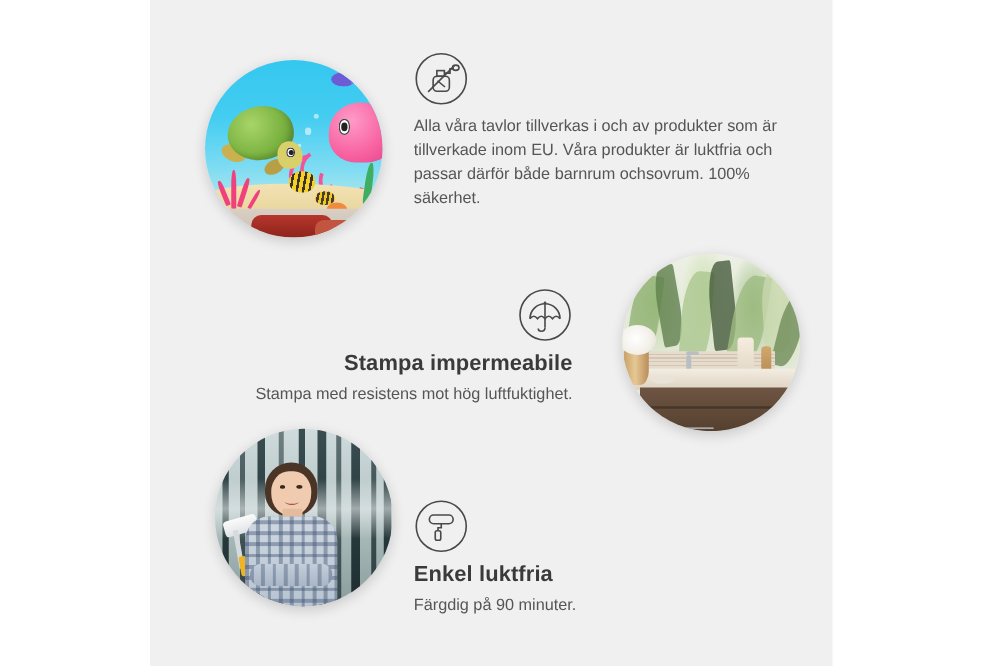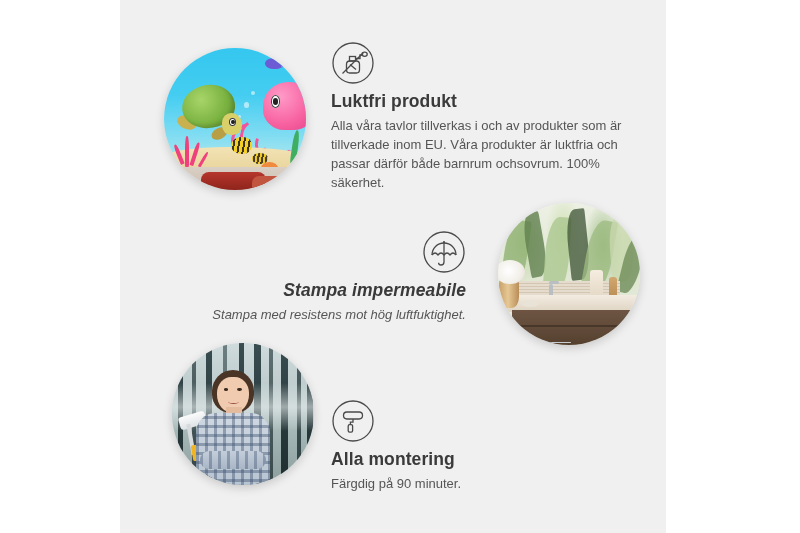--- a/index.html
+++ b/index.html
@@ -63,25 +63,24 @@
   #feature-odourless {
     left: 331px;
     top: 41px;
     width: 300px;
     text-align: left;
   }
   #feature-odourless .icon-wrap { margin-left: 0; }
 
   
   #feature-waterproof {
-    left: 184px;
+    left: 176px;
     top: 230px;
     width: 282px;
     text-align: right;
-    font-style: italic;
   }
   #feature-waterproof .icon-wrap { margin-left: auto; margin-right: 0; }
 
   
   #feature-easy-mount {
     left: 331px;
     top: 399px;
     width: 260px;
     text-align: left;
   }
@@ -415,21 +414,20 @@
       <svg viewBox="0 0 44 44" xmlns="http://www.w3.org/2000/svg">
         <circle cx="22" cy="22" r="20" fill="none" stroke="#4a4a4a" stroke-width="1.3"></circle>
         <rect x="15.5" y="20" width="13" height="12" rx="3.2" fill="none" stroke="#4a4a4a" stroke-width="1.3"></rect>
         <rect x="18.5" y="15.5" width="6" height="4.5" fill="none" stroke="#4a4a4a" stroke-width="1.3"></rect>
         <path d="M24.5 17.5 h4.5 v-3.5 h3.2" fill="none" stroke="#4a4a4a" stroke-width="1.3"></path>
         <ellipse cx="33.6" cy="13.2" rx="2.6" ry="2.1" fill="none" stroke="#4a4a4a" stroke-width="1.3"></ellipse>
         <line x1="19" y1="23.6" x2="25" y2="28.6" stroke="#4a4a4a" stroke-width="1.3"></line>
         <line x1="11.5" y1="32.5" x2="32.5" y2="11.5" stroke="#4a4a4a" stroke-width="1.3"></line>
       </svg>
     </div>
-    <h2>Luktfri produkt</h2>
     <p>Alla våra tavlor tillverkas i och av produkter som är tillverkade inom EU. Våra produkter är luktfria och passar därför både barnrum ochsovrum. 100% säkerhet.</p>
   </div>
 
   <div class="feature" id="feature-waterproof">
     <div class="icon-wrap">
       <svg viewBox="0 0 44 44" xmlns="http://www.w3.org/2000/svg">
         <circle cx="22" cy="22" r="20" fill="none" stroke="#4a4a4a" stroke-width="1.3"></circle>
         <path d="M10 25 A12 12 0 0 1 34 25" fill="none" stroke="#4a4a4a" stroke-width="1.3"></path>
         <path d="M10 25 q3 -4 6 0 q3 -4 6 0 q3 -4 6 0 q3 -4 6 0" fill="none" stroke="#4a4a4a" stroke-width="1.3"></path>
         <line x1="22" y1="13.2" x2="22" y2="32" stroke="#4a4a4a" stroke-width="1.3"></line>
@@ -499,17 +497,17 @@
 
   <div class="feature" id="feature-easy-mount">
     <div class="icon-wrap">
       <svg viewBox="0 0 44 44" xmlns="http://www.w3.org/2000/svg">
         <circle cx="22" cy="22" r="20" fill="none" stroke="#4a4a4a" stroke-width="1.3"></circle>
         <rect x="12.5" y="13" width="19" height="7" rx="3.4" fill="none" stroke="#4a4a4a" stroke-width="1.3"></rect>
         <path d="M22 20 v3.2 h-2.6 v2.4" fill="none" stroke="#4a4a4a" stroke-width="1.3"></path>
         <rect x="17.2" y="25.6" width="4.4" height="7.6" rx="1.4" fill="none" stroke="#4a4a4a" stroke-width="1.3"></rect>
       </svg>
     </div>
-    <h2>Alla montering</h2>
+    <h2>Enkel luktfria</h2>
     <p>Färgdig på 90 minuter.</p>
   </div>
 
 </div>
 
 </body></html>

